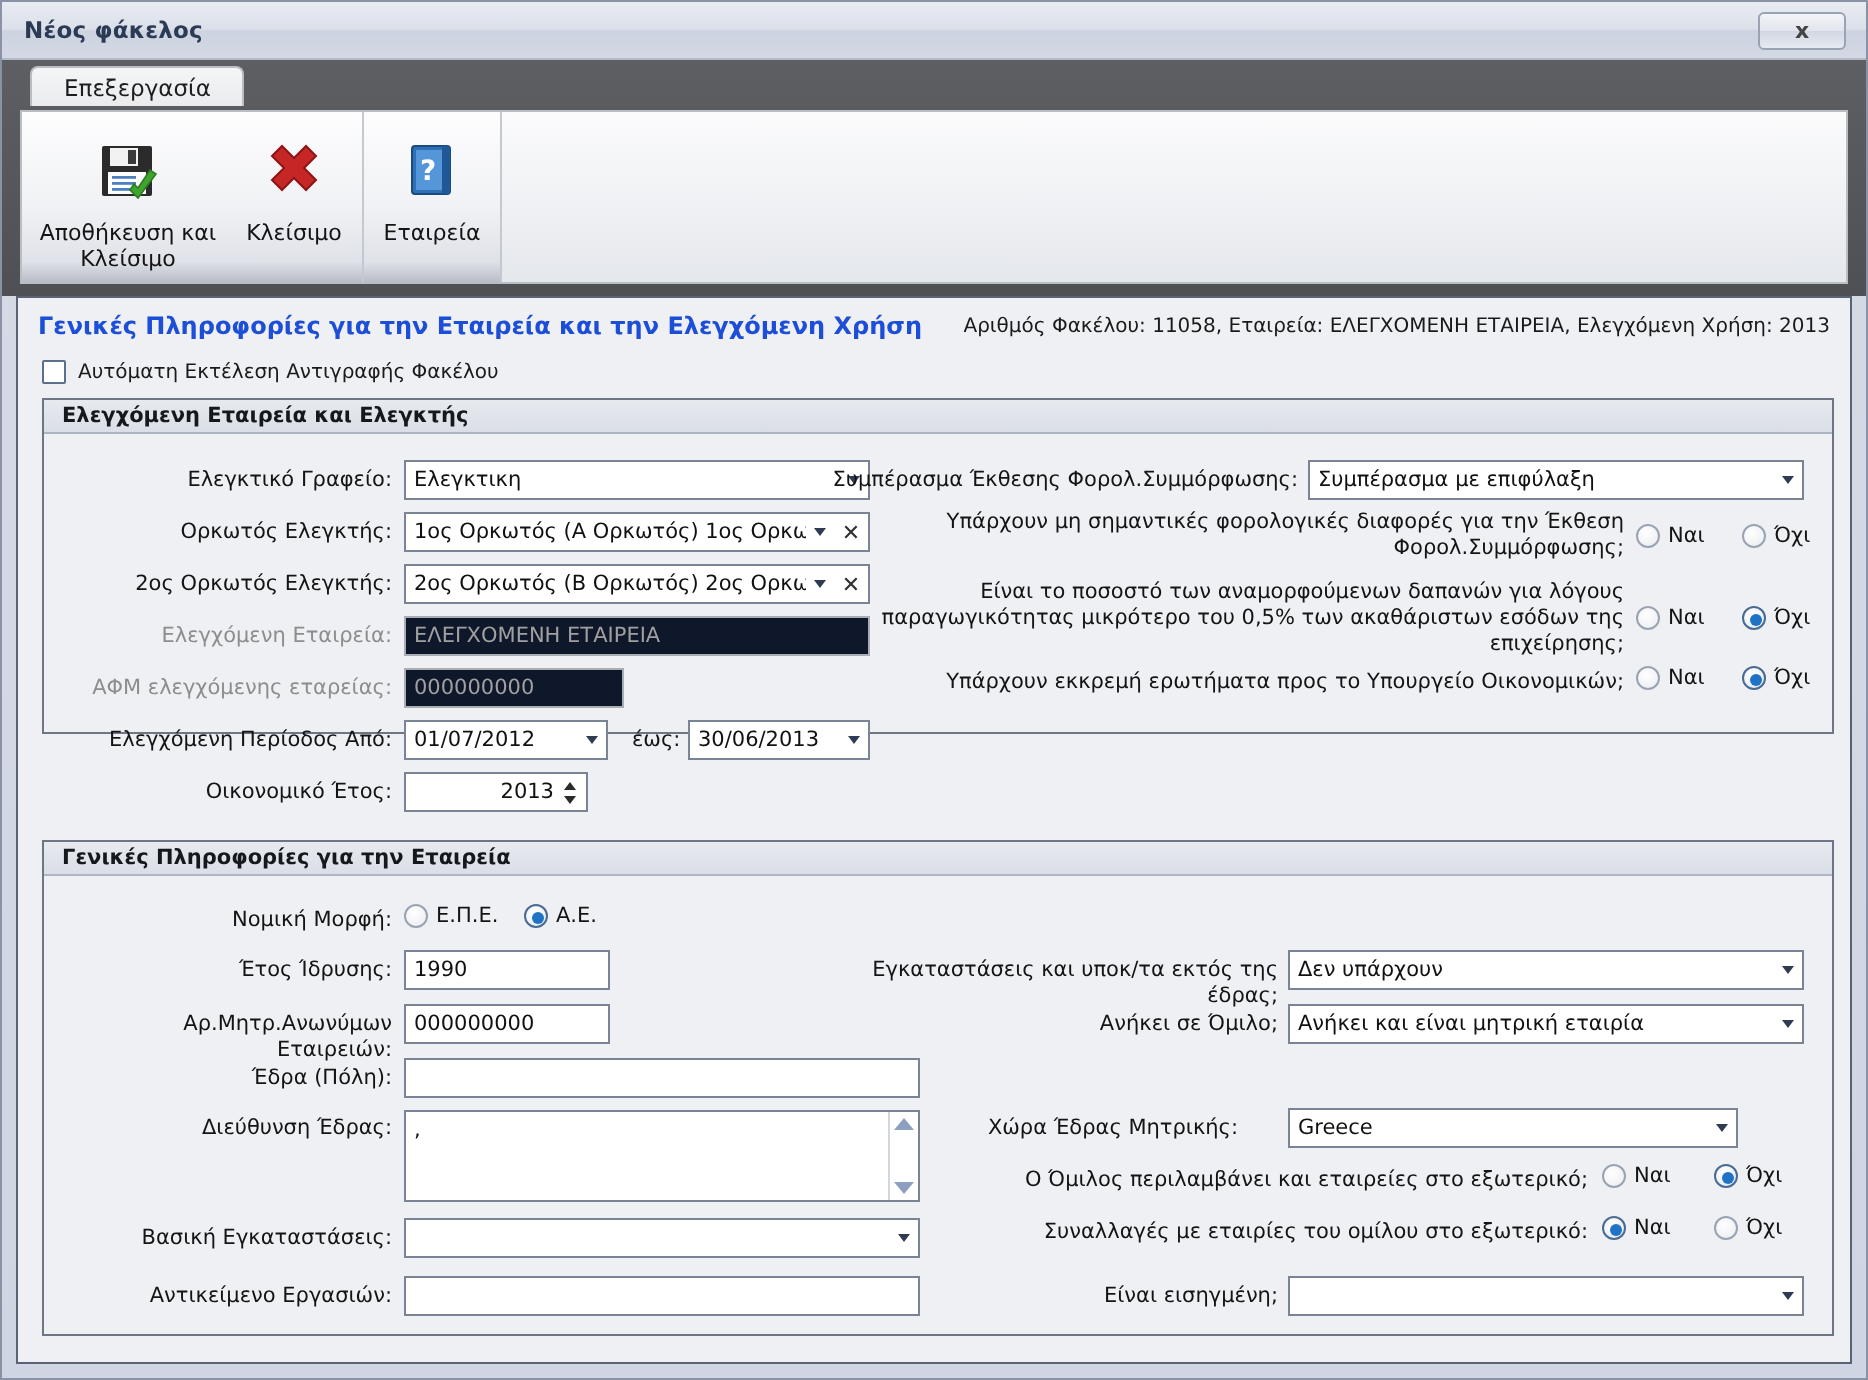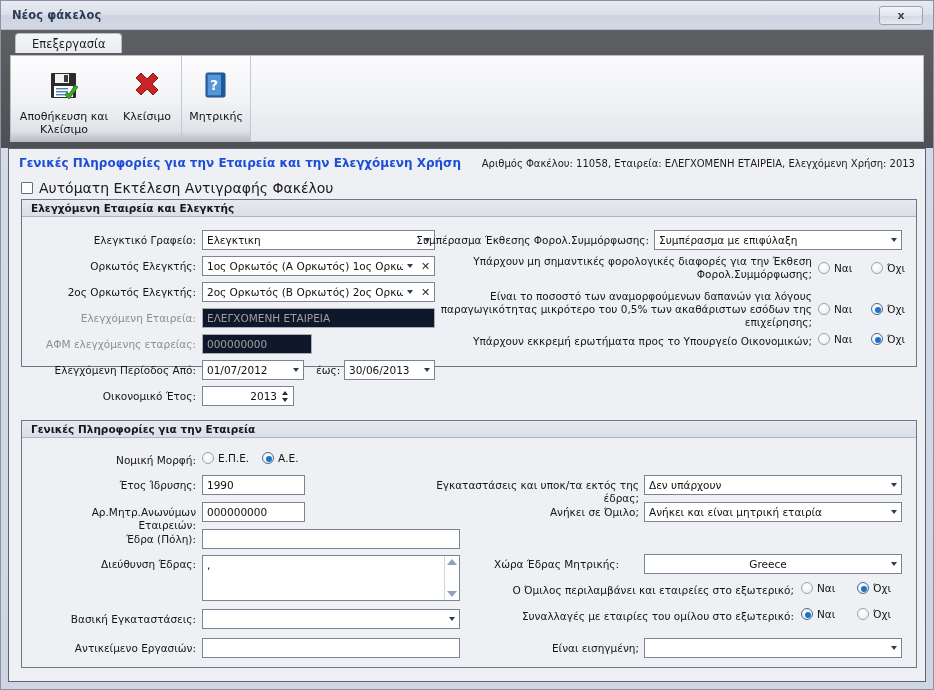--- a/index.html
+++ b/index.html
@@ -138,21 +138,21 @@
     left: 12px; top: 31px;
     display: flex; align-items: center; gap: 6px;
     cursor: pointer;
   }
   .cbox {
     width: 12px; height: 12px;
     border: 1px solid #5d7089;
     background: #fff;
     border-radius: 1px;
   }
-  .auto-check span { font-size: 14px; }
+  .auto-check span { font-size: 10px; }
 
   
   .gbox {
     position: absolute;
     border: 1px solid #6e7686;
     background: #eef0f4;
   }
   .gbox-hdr {
     height: 17px;
     background: linear-gradient(to bottom, #e7eaef 0%, #dadee6 100%);
@@ -339,21 +339,21 @@
       <div class="rgroup">
         <div class="rbtn narrow">
           <div class="rbtn-ico">
             <svg width="34" height="34" viewBox="0 0 34 34">
               <rect x="7" y="4" width="19" height="24" rx="1.5" fill="#2f6fb5" stroke="#1c4a80" stroke-width="1"></rect>
               <rect x="9" y="6" width="15" height="20" fill="#5596d8"></rect>
               <rect x="22" y="4" width="4" height="24" fill="#1f5896"></rect>
               <text x="15" y="21" font-family="DejaVu Sans" font-size="14" font-weight="bold" fill="#ffffff" text-anchor="middle">?</text>
             </svg>
           </div>
-          <div class="rbtn-lbl">Μητρικής</div>
+          <div class="rbtn-lbl">Εταιρεία</div>
         </div>
       </div>
 
     </div>
   </div>
 
   <div class="client">
 
     <div class="page-title">Γενικές Πληροφορίες για την Εταιρεία και την Ελεγχόμενη Χρήση</div>
     <div class="page-info">Αριθμός Φακέλου: 11058, Εταιρεία: ΕΛΕΓΧΟΜΕΝΗ ΕΤΑΙΡΕΙΑ, Ελεγχόμενη Χρήση: 2013</div>
@@ -530,21 +530,21 @@
 
         <div class="lbl" style="left:440px; top:68px; width:177px;">Ανήκει σε Όμιλο;</div>
         <div class="combo" style="left:622px; top:64px; width:258px;">
           <span class="ctext">Ανήκει και είναι μητρική εταιρία</span>
           <span class="arrow">
               <i></i>
             </span>
         </div>
 
         <div class="lbl" style="left:420px; top:120px; width:177px;">Χώρα Έδρας Μητρικής:</div>
-        <div class="combo" style="left:622px; top:116px; width:258px;text-align:center;">
+        <div class="combo" style="left:622px; top:116px; width:225px;">
           <span class="ctext">Greece</span>
           <span class="arrow">
               <i></i>
             </span>
         </div>
 
         <div class="lbl" style="left:460px; top:146px; width:312px;">Ο Όμιλος περιλαμβάνει και εταιρείες στο εξωτερικό;</div>
         <div class="radio" style="left:779px; top:144px;">
           <span class="rdot"></span>
           <span class="rl">Ναι</span>

